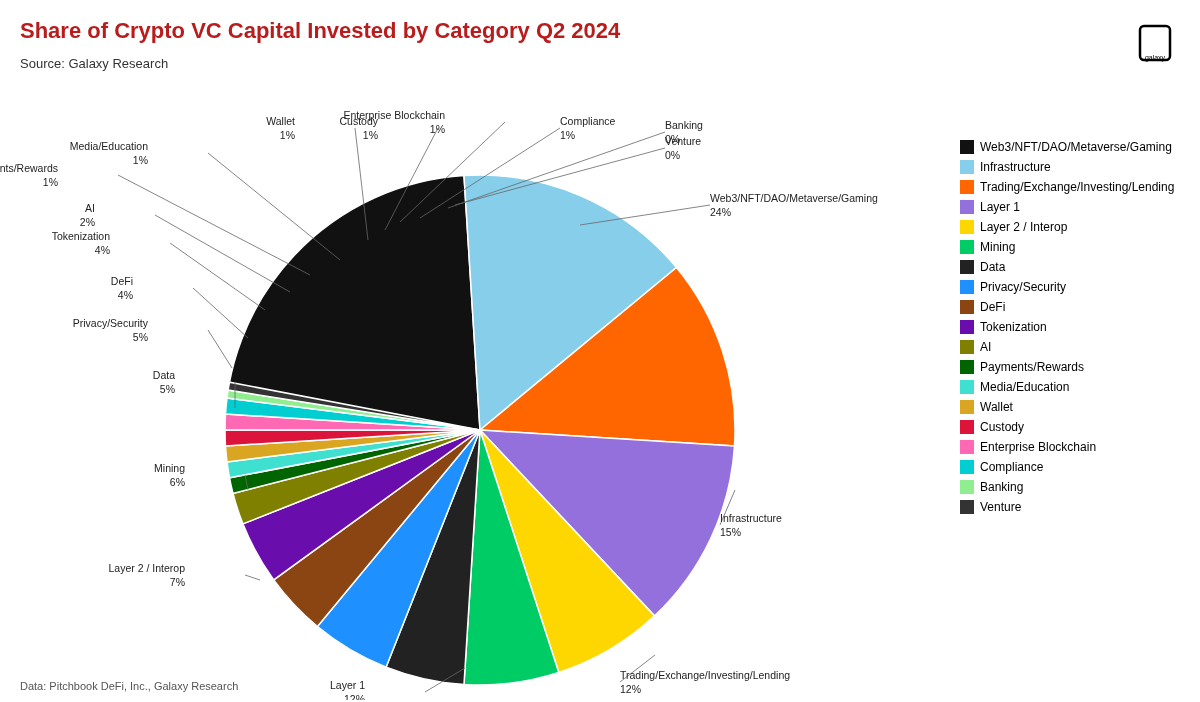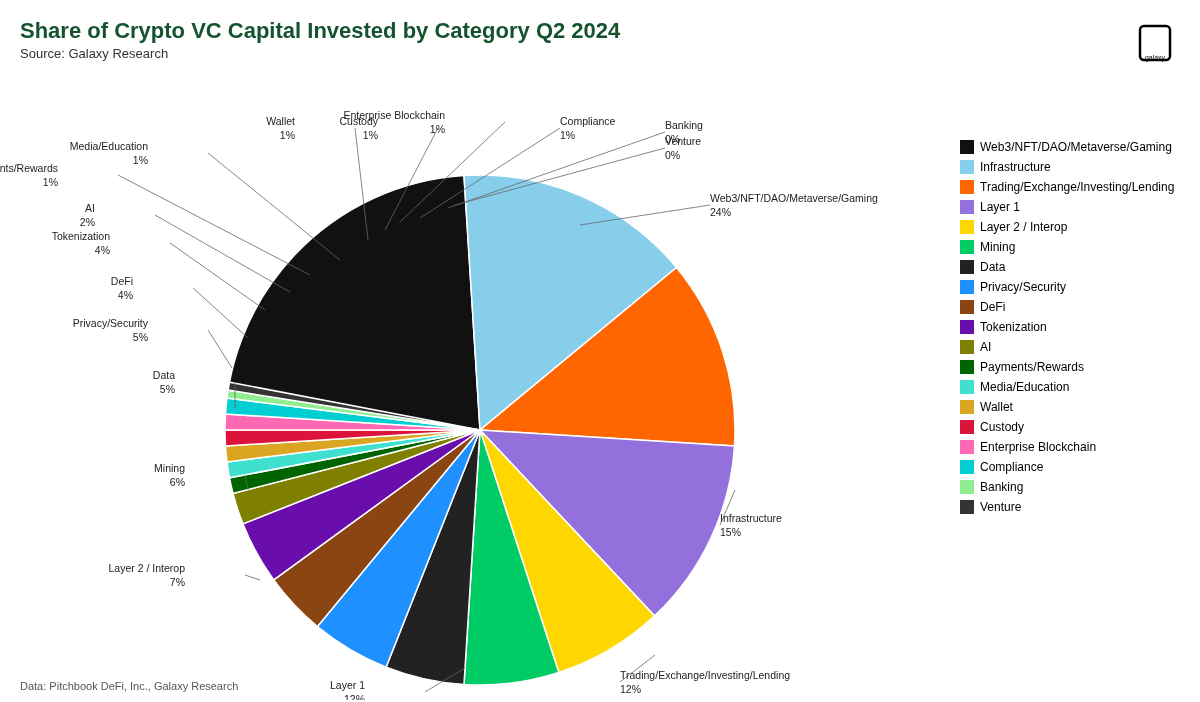--- a/index.html
+++ b/index.html
@@ -12,26 +12,26 @@
       position: relative;
     }
     .header {
       position: absolute;
       top: 18px;
       left: 20px;
     }
     .title {
       font-size: 22px;
       font-weight: bold;
-      color: #14532d;
+      color: #b91c1c;
     }
     .source {
       font-size: 13px;
       color: #333;
-      margin-top: 2px;
+      margin-top: 12px;
     }
     .galaxy-logo {
       position: absolute;
       top: 18px;
       right: 20px;
       width: 50px;
       height: 50px;
     }
     .chart-area {
       position: absolute;

